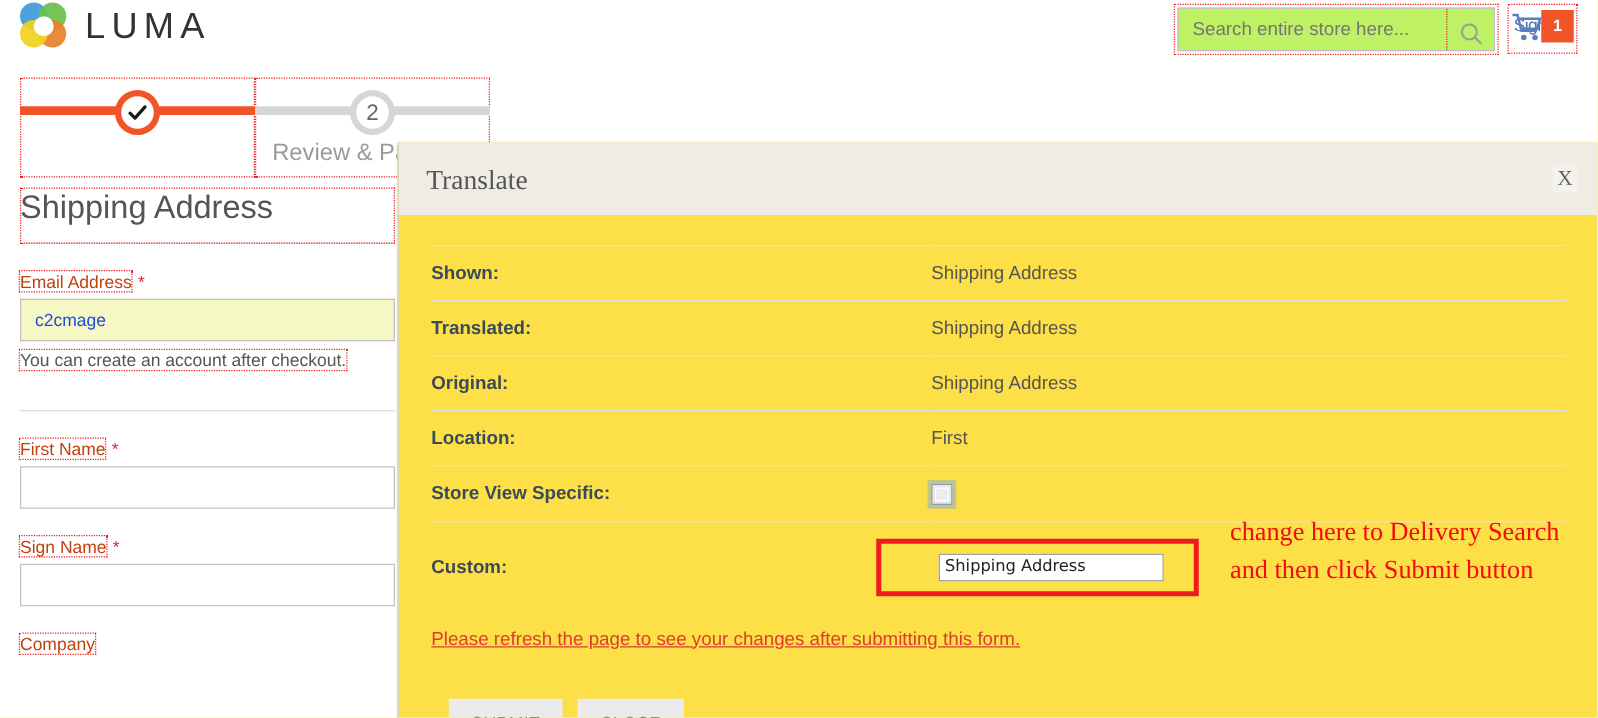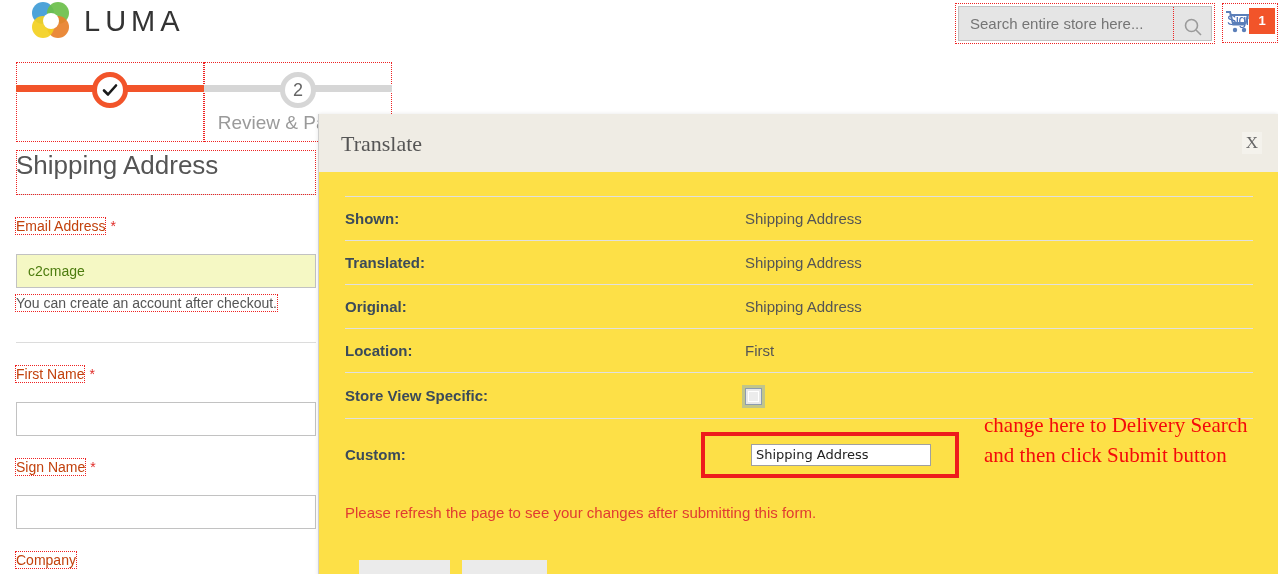--- a/index.html
+++ b/index.html
@@ -7,35 +7,35 @@
     margin: 0; padding: 0;
     width: 1278px; height: 574px;
     background: #ffffff;
     font-family: "Liberation Sans", sans-serif;
     overflow: hidden;
   }
 
   #page { position: relative; width: 1278px; height: 574px; background:#fff; }
 
   
-  .site-header { position:absolute; left:16px; top:0; width:1114px; height:48px; }
+  .site-header { position:absolute; left:0; top:0; width:1114px; height:48px; }
 
   .logo-wrap { position:absolute; left:16px; top:2px; display:flex; align-items:center; }
   .logo-mark { position:relative; width:38px; height:38px; }
   .logo-mark .c { position:absolute; width:22px; height:22px; border-radius:50%; opacity:.92; }
   .logo-mark .c1 { background:#3e9bd6; left:0px;  top:0px; }
   .logo-mark .c2 { background:#6bbf4a; left:15px; top:0px; }
   .logo-mark .c3 { background:#e8802a; left:15px; top:14px; }
   .logo-mark .c4 { background:#f3d01f; left:0px;  top:14px; }
   .logo-mark .hole { position:absolute; left:11px; top:11px; width:16px; height:16px; border-radius:50%; background:#fff; }
   .logo-text { margin-left:14px; font-size:29px; letter-spacing:5px; color:#333; font-weight:400; }
 
   .search-box {
     position:absolute; left:942px; top:6px; width:254px; height:35px;
-    border:1px solid #c2c2c2; background:#e5e5e5;
+    border:1px solid #c2c2c2; background:#bef264;
     outline:1px dotted #e22; outline-offset:2px;text-decoration:underline;
   }
   .search-box input {
     position:absolute; left:0; top:0; width:214px; height:33px;
     border:0; outline:0; background:transparent;
     font-family:"Liberation Sans", sans-serif; font-size:15px; color:#7d7d7d;
     padding-left:11px;
   }
   .search-btn {
     position:absolute; right:0; top:0; width:38px; height:33px;
@@ -82,23 +82,23 @@
   .form-col { position:absolute; left:16px; top:150px; width:300px; }
   .form-title {
     font-size:26px; color:#555; font-weight:400; padding-bottom:13px;
     border-bottom:1px solid #dcdcdc; width:300px;
     outline:1px dotted #e22; outline-offset:-1px;
   }
   .fld { margin-top:22px; }
   .fld-label { font-size:14px; color:#c2410c; display:inline-block; outline:1px dotted #e22; }
   .req { color:#e02b27; font-size:14px; margin-left:5px; }
   .fld input {
-    display:block; width:300px; height:34px; margin-top:19px;
+    display:block; width:300px; height:34px; margin-top:4px;
     border:1px solid #c2c2c2; font-family:"Liberation Sans",sans-serif;
-    font-size:14px; color:#4d7c0f; padding-left:11px; background:#fff;
+    font-size:14px; color:#1d4ed8; padding-left:11px; background:#fff;
   }
   .fld input.autofill { background:#f5f8c4; }
   .hint { font-size:14px; color:#555; margin-top:7px; display:inline-block; outline:1px dotted #e22; }
   .rule { width:300px; border-top:1px solid #dcdcdc; margin-top:30px; }
 
   
   .modal {
     position:absolute; left:318px; top:102px; width:960px; height:466px;
     background:#fde047; border-left:1px solid #cfcfcf;
     box-shadow:0 0 4px rgba(0,0,0,.10);
@@ -136,21 +136,21 @@
   .custom-row td { padding-top:6px; padding-bottom:4px; }
   .custom-hl {
     display:inline-block; border:4px solid #ee1c1c; padding:8px 24px 8px 46px;
     margin-left:-44px;
   }
   .custom-hl input {
     width:180px; height:22px; border:1px solid #a0a0a0; background:#fff;
     font-family:"DejaVu Sans", sans-serif; font-size:13px; color:#222;
     padding-left:4px;
   }
-  .note { font-size:15px; color:#e03b31; padding-left:14px; padding-top:2px; }
+  .note { font-size:15px; color:#e03b31; padding-left:14px; padding-top:2px;text-decoration:underline; }
 
   .footer-btns { padding:26px 0 0 14px; }
   .btn {
     background:#ebebeb; border:0; cursor:pointer; color:#333;
     font-family:"Liberation Sans",sans-serif; font-size:14px; letter-spacing:.4px;
     padding:11px 18px; margin-right:7px;
   }
 
   
   .annot {

